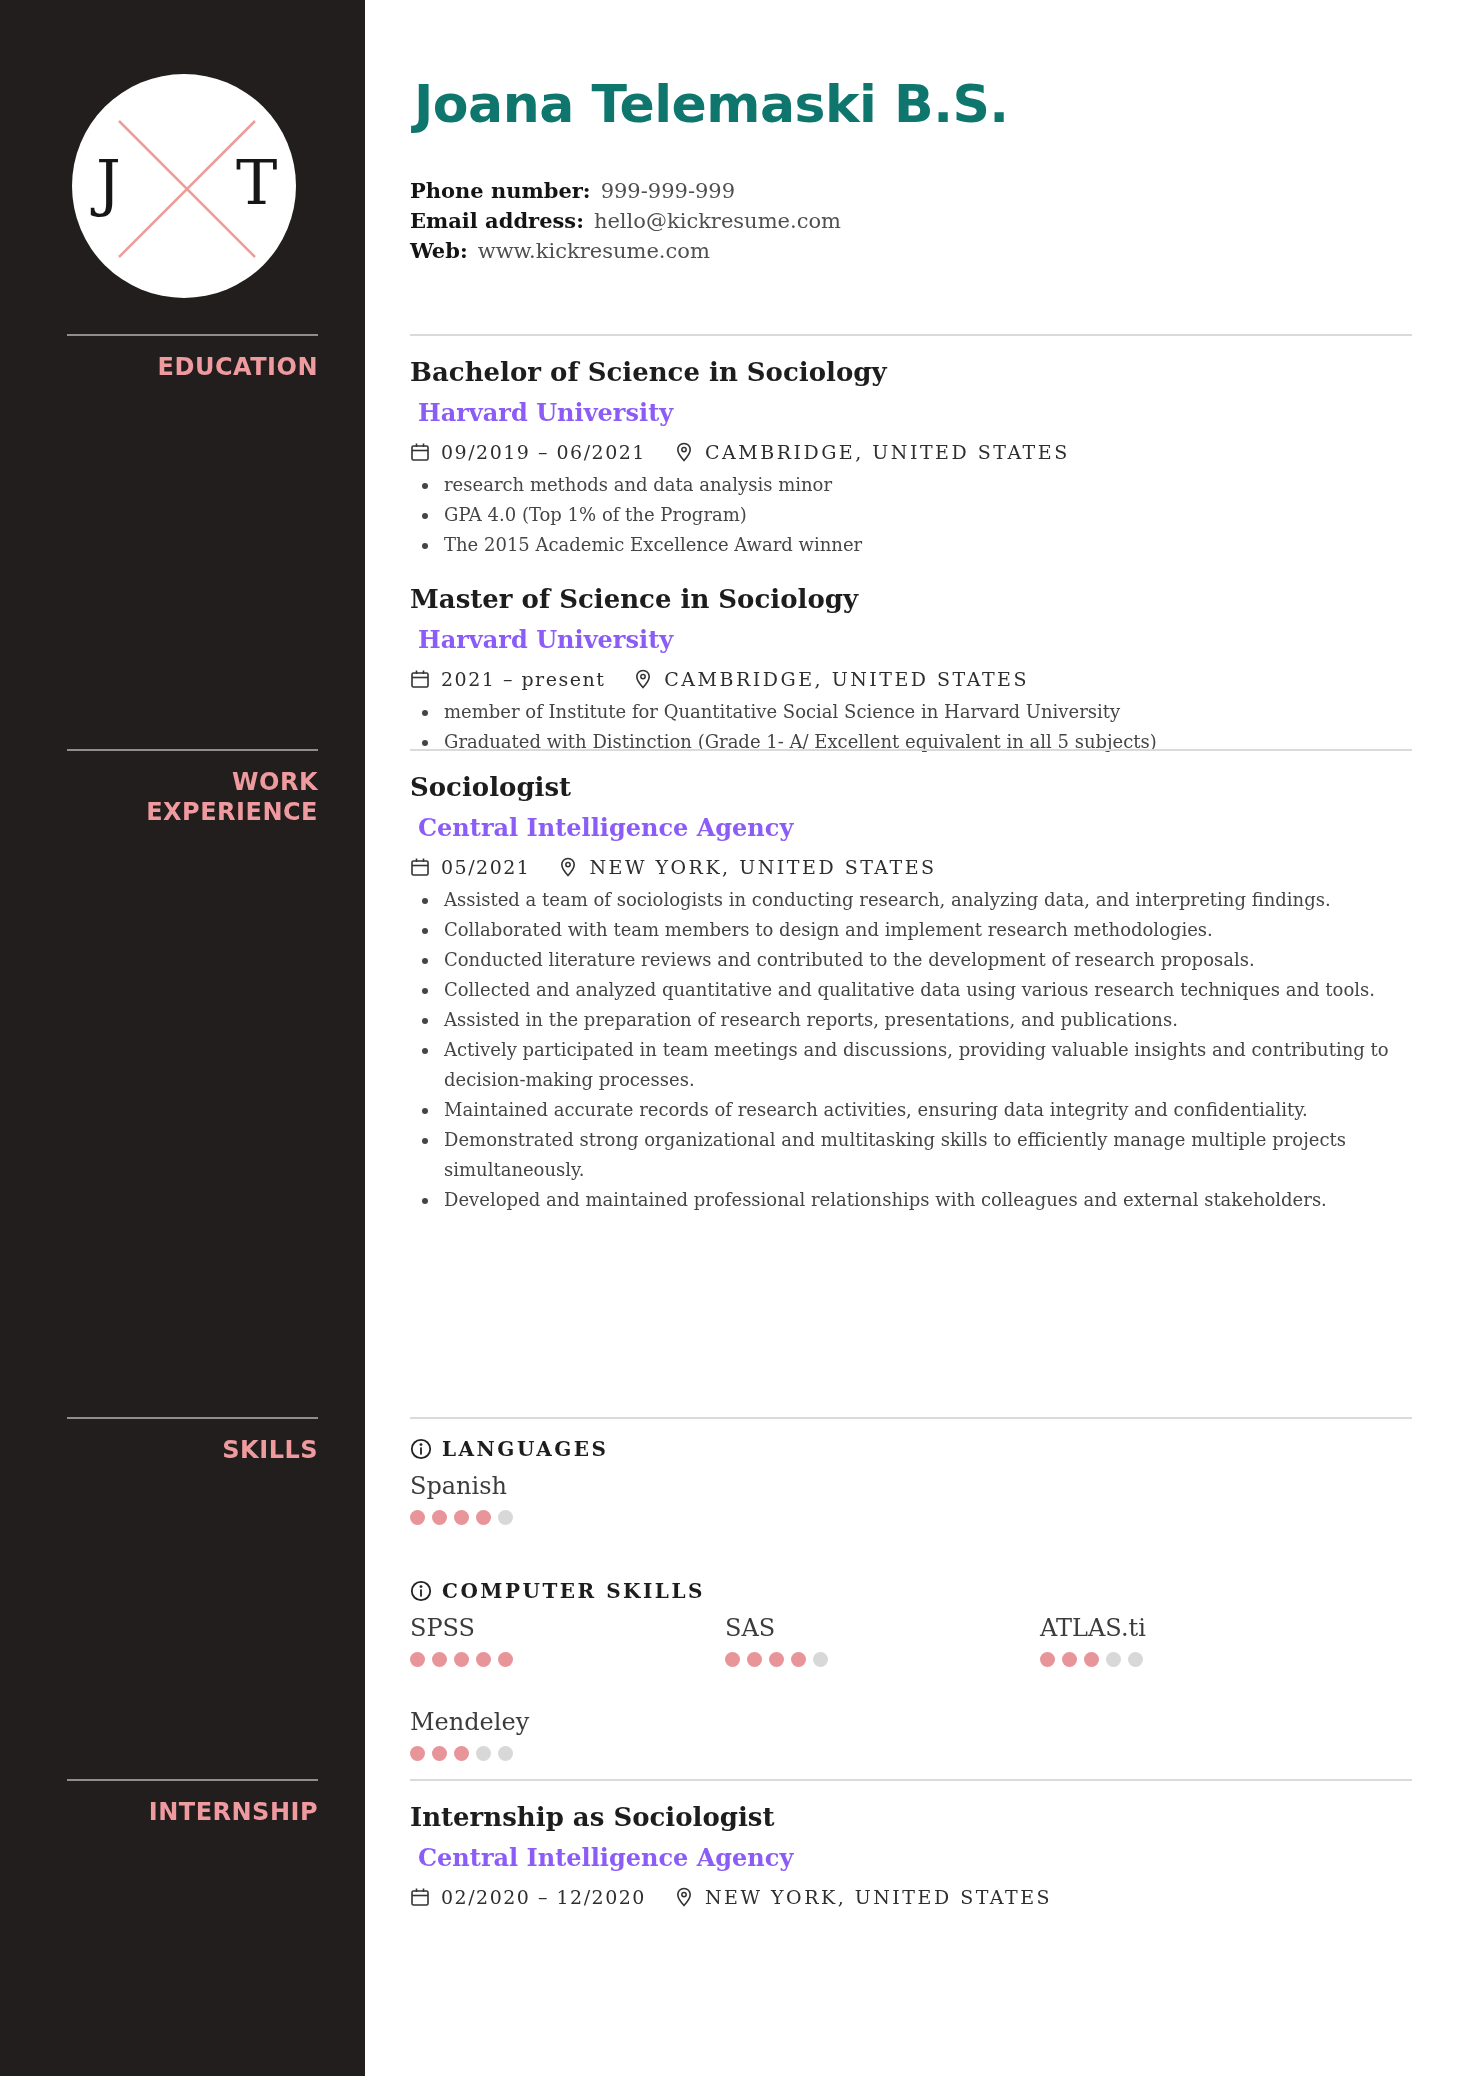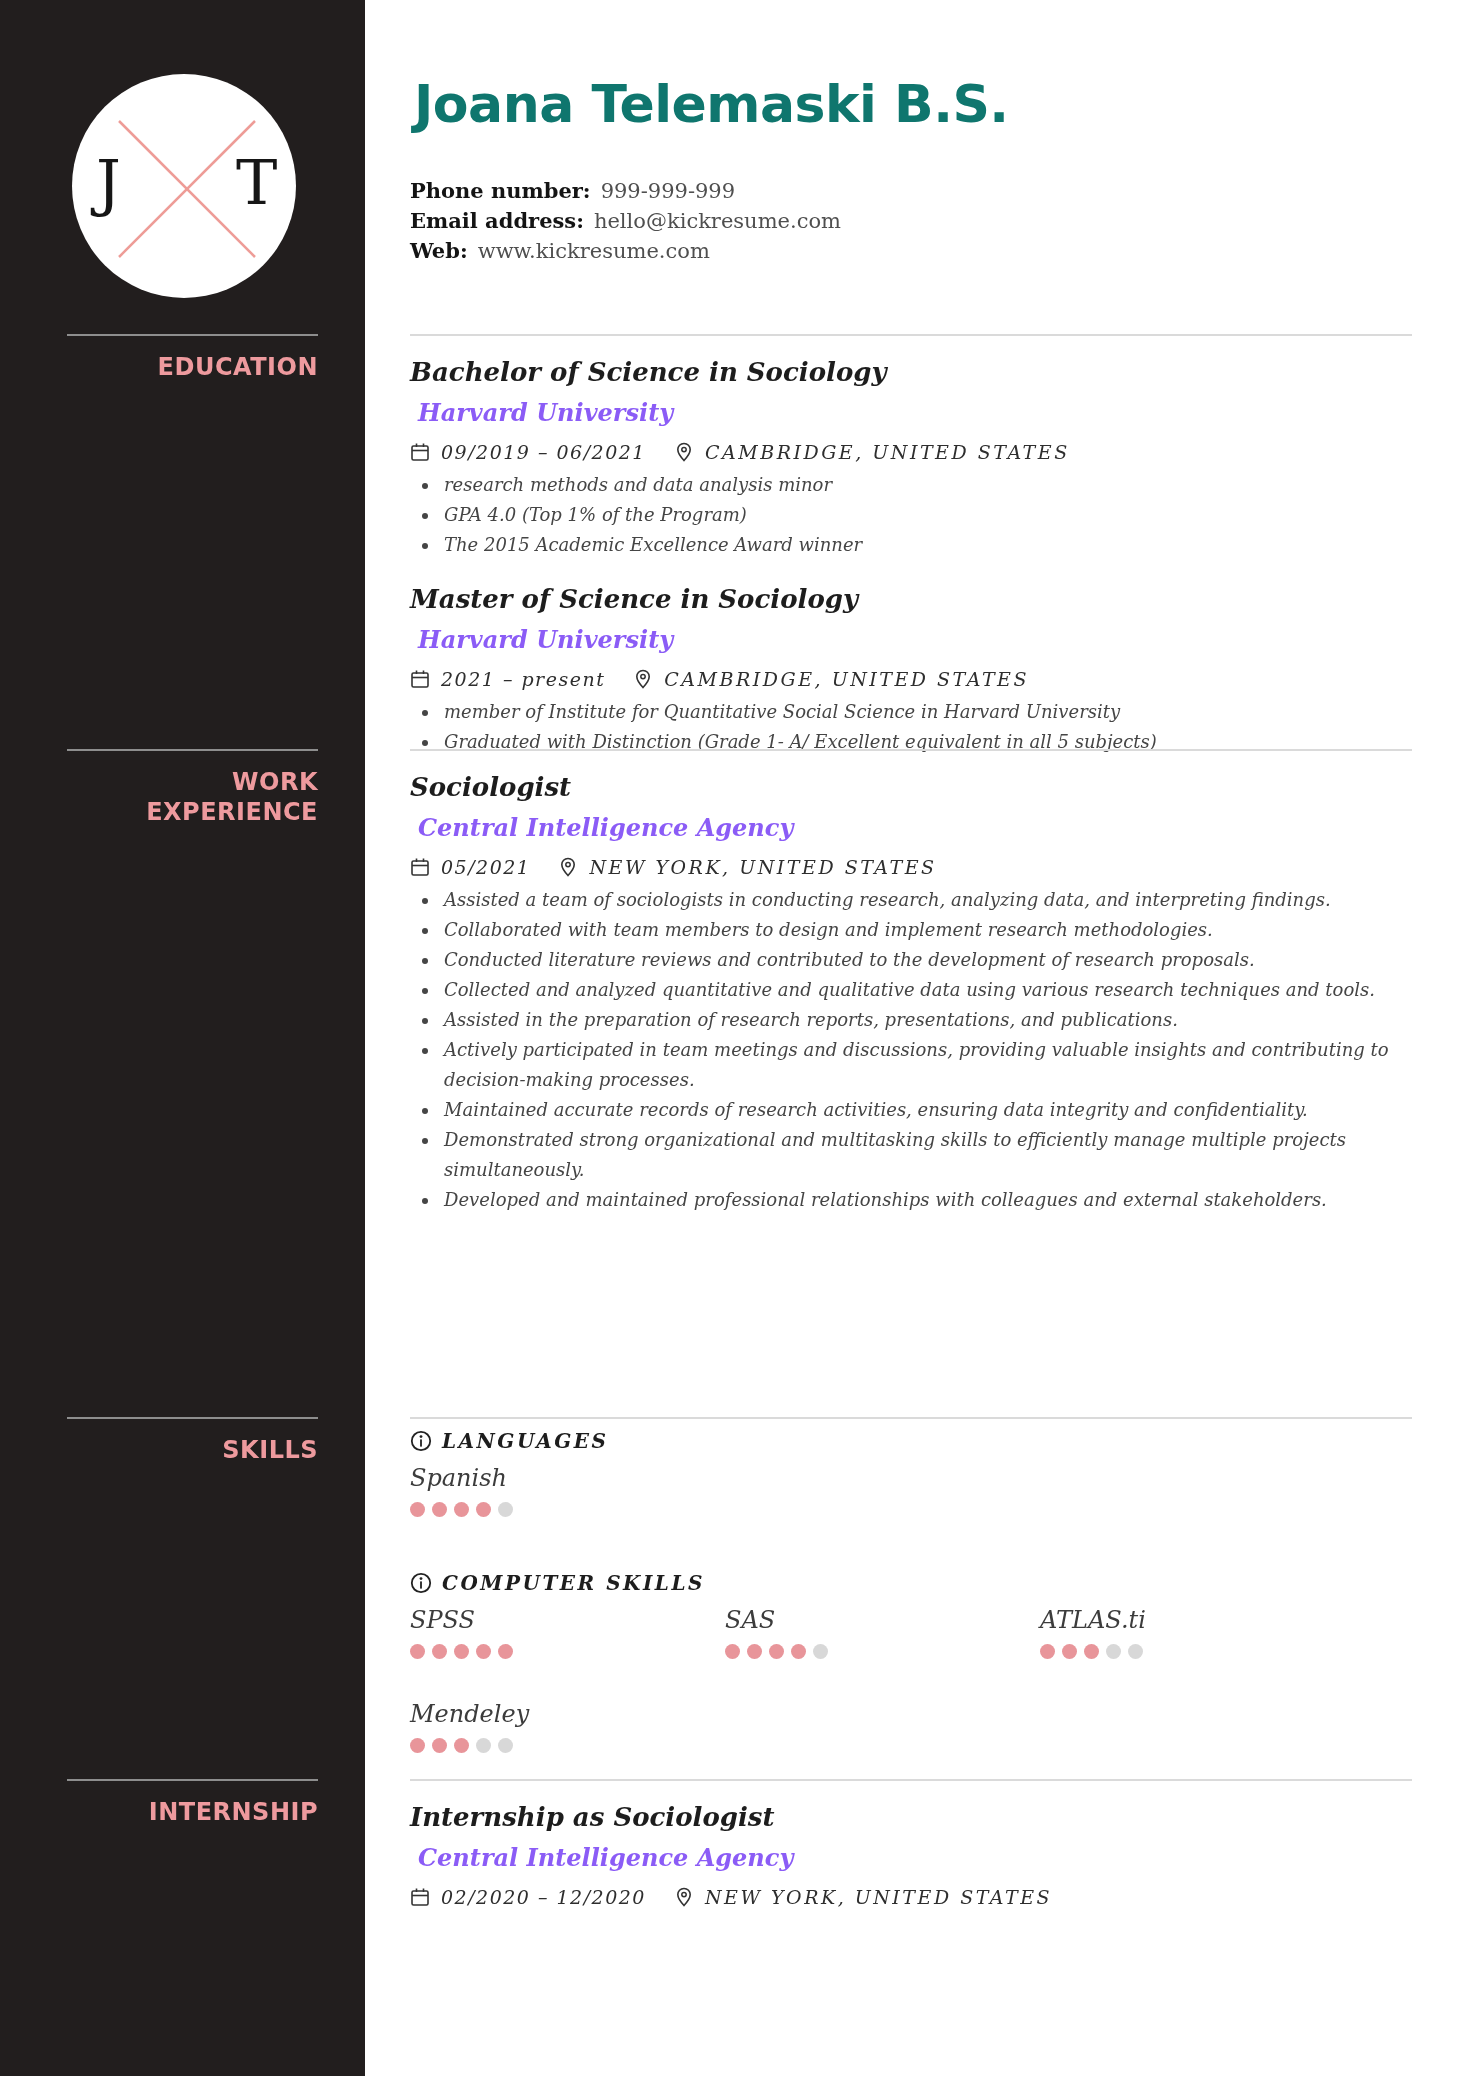--- a/index.html
+++ b/index.html
@@ -17,21 +17,21 @@
   .logo-t { left:164px; top:78px; }
 
   .side-sec { position:absolute; left:67px; width:251px; }
   .side-rule { height:2px; background:#8e8e8e; }
   .side-text { margin-top:16px; text-align:right; font-family:"DejaVu Sans", sans-serif;
                font-weight:700; font-size:24px; line-height:30px; letter-spacing:0.5px;
                color:#ee9a9e; }
 
   
   .content-head { position:absolute; left:410px; width:1002px; top:72px; }
-  .content-sec  { position:absolute; left:410px; width:1002px; border-top:2px solid #dadada;font-style:italic; }
+  .content-sec  { position:absolute; left:410px; width:1002px; border-top:2px solid #dadada; }
 
   h1.name { margin:4px; font-family:"DejaVu Sans", sans-serif; font-weight:700;
             font-size:52px; line-height:56px; letter-spacing:-0.5px; color:#0f766e; }
   .contact { margin-top:44px; }
   .contact-row { font-size:21px; line-height:30px; }
   .contact-label { font-weight:700; color:#141414; margin-right:10px; }
   .contact-value { color:#4f4f4f; }
 
   .entry + .entry { margin-top:22px; }
   .entry-title { margin:0; font-size:26px; line-height:34px; font-weight:700; color:#1d1d1d; }
@@ -41,21 +41,21 @@
   .meta-date { letter-spacing:1.5px; }
   .meta-loc  { letter-spacing:2.5px; }
   .meta-gap  { width:6px; }
   .entry-meta svg { display:block; flex:0 0 auto; }
 
   ul.entry-bullets { margin:3px 0 0 0; padding:0 0 0 30px; max-width:972px; }
   ul.entry-bullets li { font-size:18px; line-height:30px; color:#454545; padding-left:4px; }
   ul.entry-bullets li::marker { color:#454545; font-size:18px; }
 
   
-  .skills-pad { padding-top:8px; }
+  .skills-pad { padding-top:16px; }
   .skill-group + .skill-group { margin-top:52px; }
   .skill-header { display:flex; align-items:center; gap:10px; font-weight:700; font-size:20px;
                   line-height:28px; letter-spacing:2.5px; color:#1d1d1d; }
   .skill-grid { display:grid; grid-template-columns:repeat(3, 315px); row-gap:40px; margin-top:8px; }
   .skill-name { font-size:24px; line-height:30px; color:#3c3c3c; }
   .skill-dots { margin-top:9px; display:flex; gap:7px; }
   .dot { width:15px; height:15px; border-radius:50%; }
   .dot.filled { background:#e8959a; }
   .dot.empty  { background:#d8d8d8; }
 

